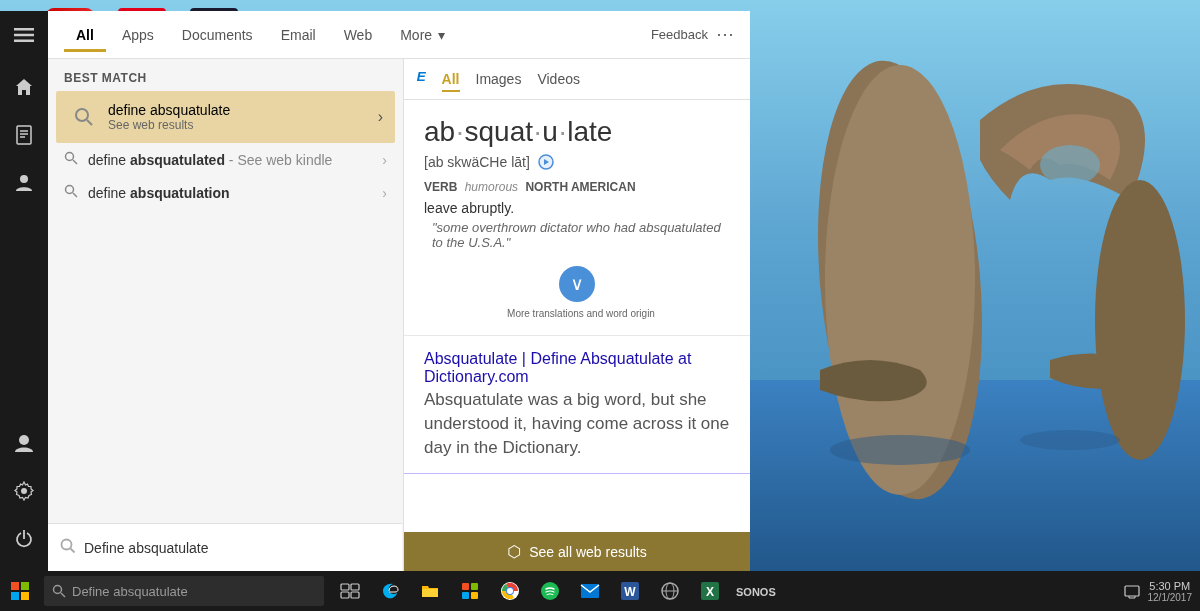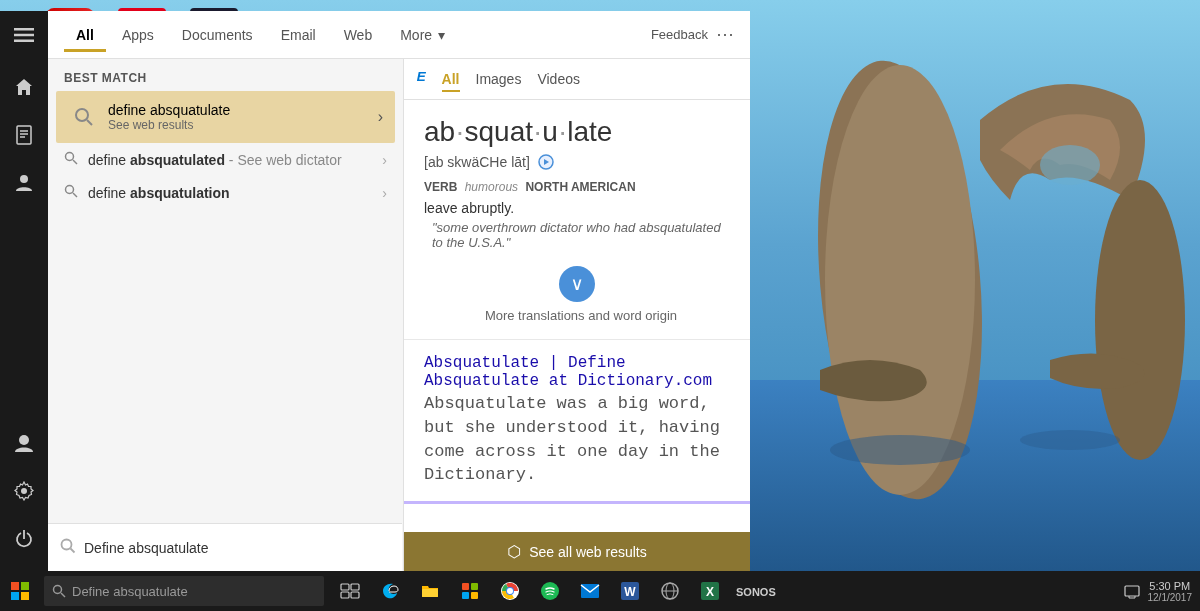--- a/index.html
+++ b/index.html
@@ -460,29 +460,28 @@
       background: #4a90d9;
       display: flex;
       align-items: center;
       justify-content: center;
       cursor: pointer;
       color: white;
       font-size: 18px;
     }
 
     .dict-more-text {
-      font-size: 13px;
+      font-size: 10px;
       color: #666;
       margin-left: 8px;
     }
 
     #dictionary-link {
       padding: 14px 20px;
-      border-bottom: 3px solid #c4b5fd;
-      font-family: Liberation Mono, monospace;
+      border-bottom: 1px solid #c4b5fd;
     }
 
     .link-title {
       font-size: 16px;
       color: #1a0dab;
       cursor: pointer;
       text-decoration: none;
       display: block;
       margin-bottom: 2px;
     }
@@ -718,21 +717,21 @@
 
 
       <div class="suggestion-item">
         <span class="suggestion-icon">
           <svg width="14" height="14" viewBox="0 0 14 14" fill="none">
               <circle cx="5.5" cy="5.5" r="4" stroke="#888" stroke-width="1.5"></circle>
               <line x1="9" y1="9" x2="13" y2="13" stroke="#888" stroke-width="1.5"></line>
             </svg>
         </span>
         <span class="suggestion-text">
-          define <strong>absquatulated</strong><span class="muted"> - See web dictator</span>
+          define <strong>absquatulated</strong><span class="muted"> - See web kindle</span>
         </span>
         <span class="suggestion-chevron">›</span>
       </div>
 
       <div class="suggestion-item">
         <span class="suggestion-icon">
           <svg width="14" height="14" viewBox="0 0 14 14" fill="none">
               <circle cx="5.5" cy="5.5" r="4" stroke="#888" stroke-width="1.5"></circle>
               <line x1="9" y1="9" x2="13" y2="13" stroke="#888" stroke-width="1.5"></line>
             </svg>

